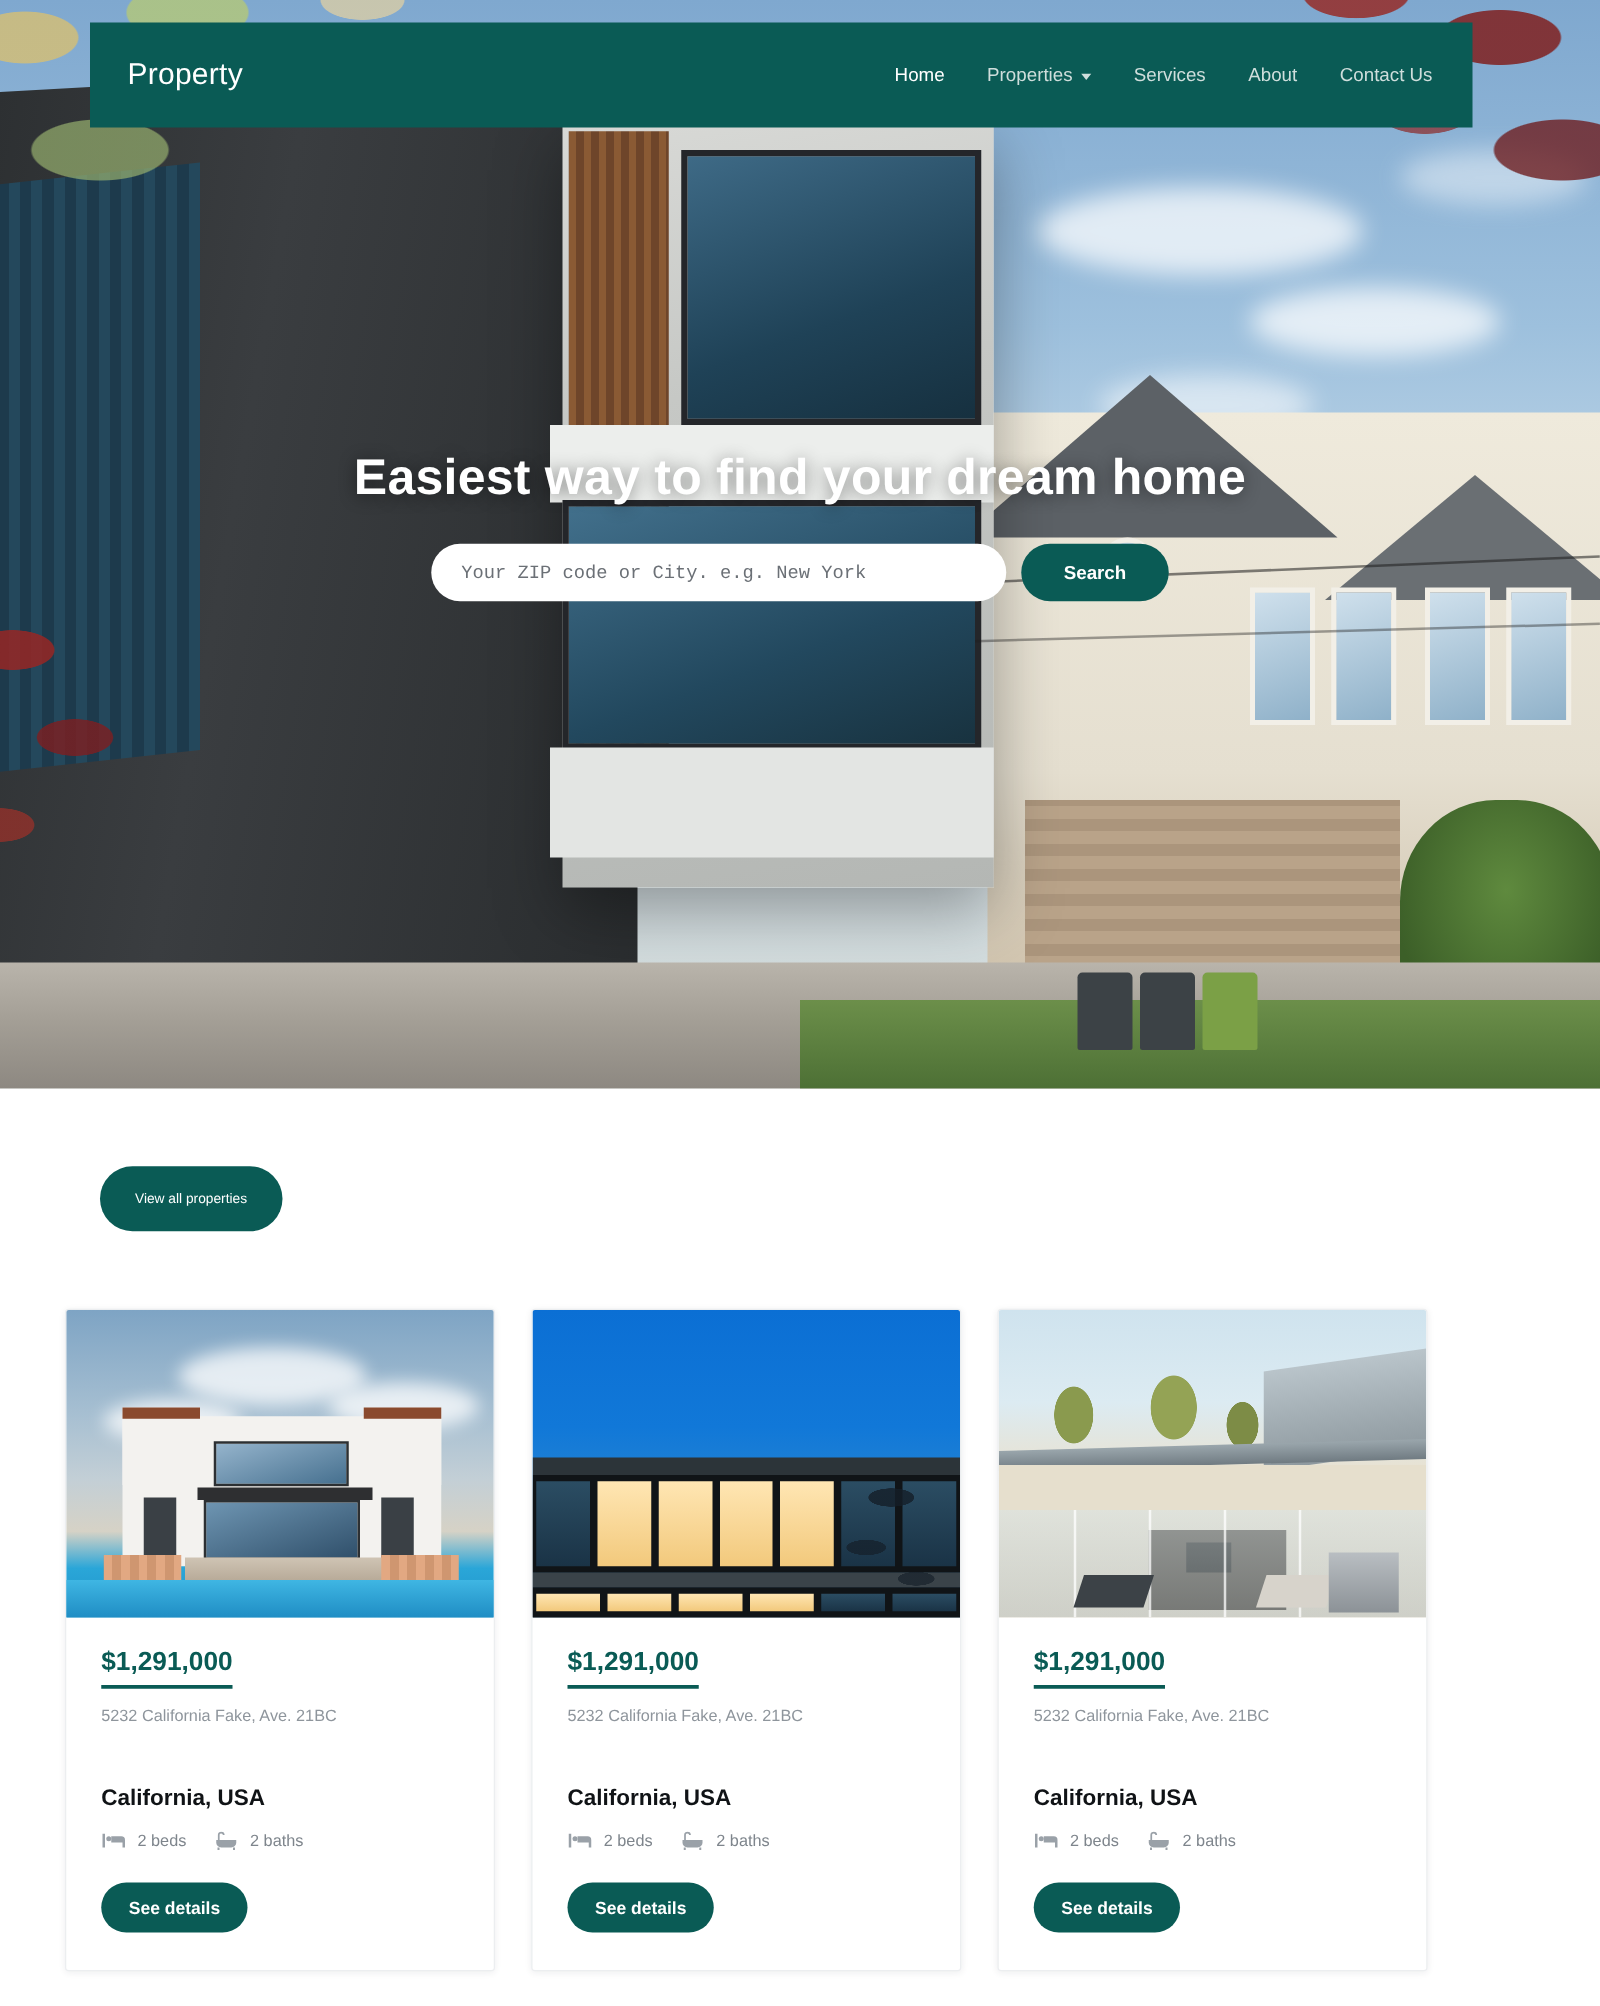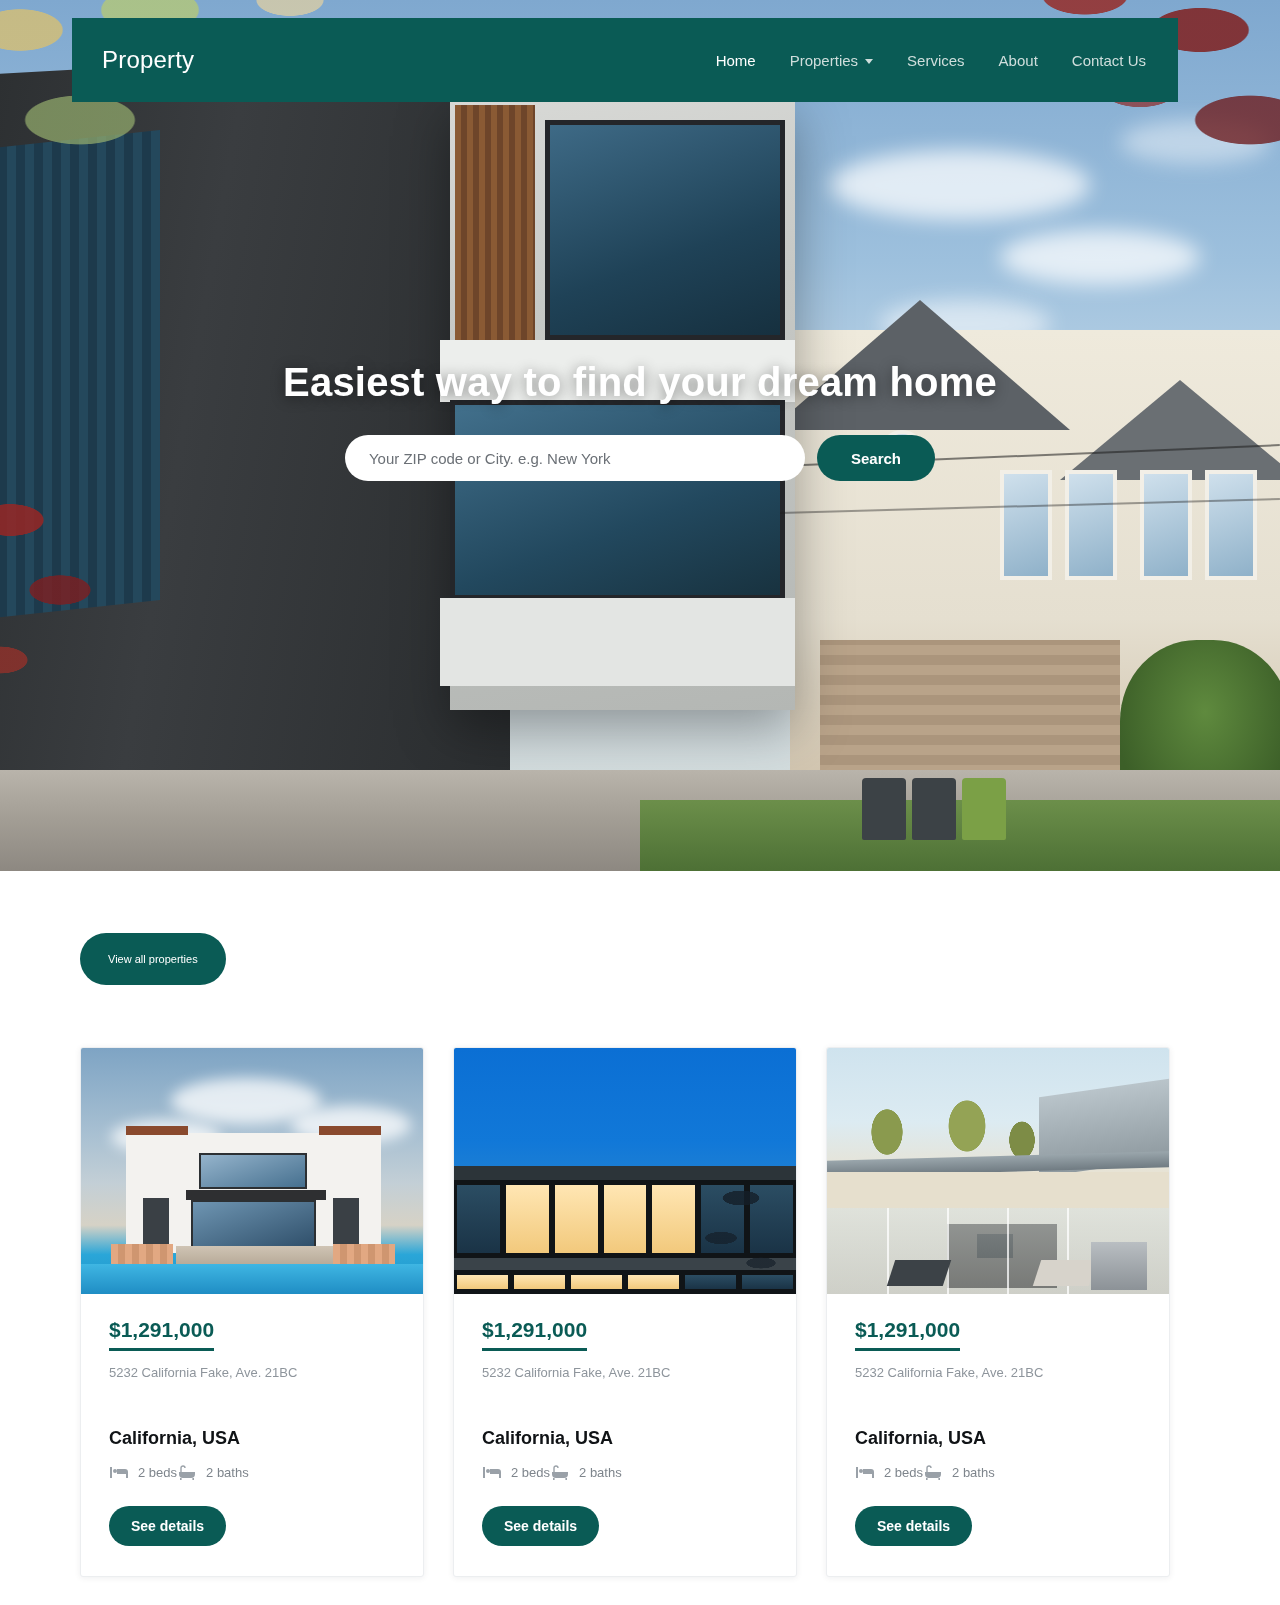--- a/index.html
+++ b/index.html
@@ -228,21 +228,21 @@
   }
   .search-input {
     width: 460px;
     height: 46px;
     border: none;
     border-radius: 24px;
     background: #ffffff;
     padding: 0 24px;
     font-size: 15px;
     color: #3c4043;
-    font-family: Liberation Sans, sans-serif;
+    font-family: Liberation Mono, monospace;
     outline: none;
   }
   .search-input::placeholder { color: #6b7076; }
   .search-btn {
     height: 46px;
     padding: 0 34px;
     border: none;
     border-radius: 24px;
     background: #0a5b55;
     color: #ffffff;
@@ -280,21 +280,21 @@
     height: 52px;
     padding: 0 28px;
     font-size: 11px;
     cursor: pointer;
     font-family: "Liberation Sans", sans-serif;
   }
 
   .cards {
     display: flex;
     gap: 29px;
-    padding: 62px 80px 0 80px;
+    padding: 62px 80px 0 52px;
   }
   .card {
     width: 344px;
     background: #ffffff;
     border: 1px solid #eceef0;
     border-radius: 3px;
     box-shadow: 0 1px 6px rgba(20,30,40,.07);
     overflow: hidden;
     display: flex;
     flex-direction: column;
@@ -355,21 +355,21 @@
 
   .card-body { padding: 24px 28px 30px 28px; }
   .price {
     font-size: 21px; font-weight: bold; color: #0a5b55;
     display: inline-block; padding-bottom: 6px;
     border-bottom: 3px solid #0a5b55;
     margin-bottom: 14px;
   }
   .addr { font-size: 13px; color: #8e959c; margin-bottom: 13px; }
   .loc { font-size: 18px; font-weight: bold; color: #101316; margin-bottom: 16px; margin-top: 48px; }
-  .meta { display: flex; align-items: center; margin-bottom: 26px; }
+  .meta { display: flex; align-items: center; gap: 22px; margin-bottom: 26px; }
   .meta-item { display: flex; align-items: center; gap: 9px; font-size: 13px; color: #7e858c; }
   .ic { width: 20px; height: 15px; position: relative; flex: none; }
   .see-btn {
     background: #0a5b55; color: #ffffff; border: none;
     border-radius: 22px; height: 40px; padding: 0 22px;
     font-size: 14px; font-weight: bold; cursor: pointer;
     font-family: "Liberation Sans", sans-serif;
   }
 </style>
 </head>

